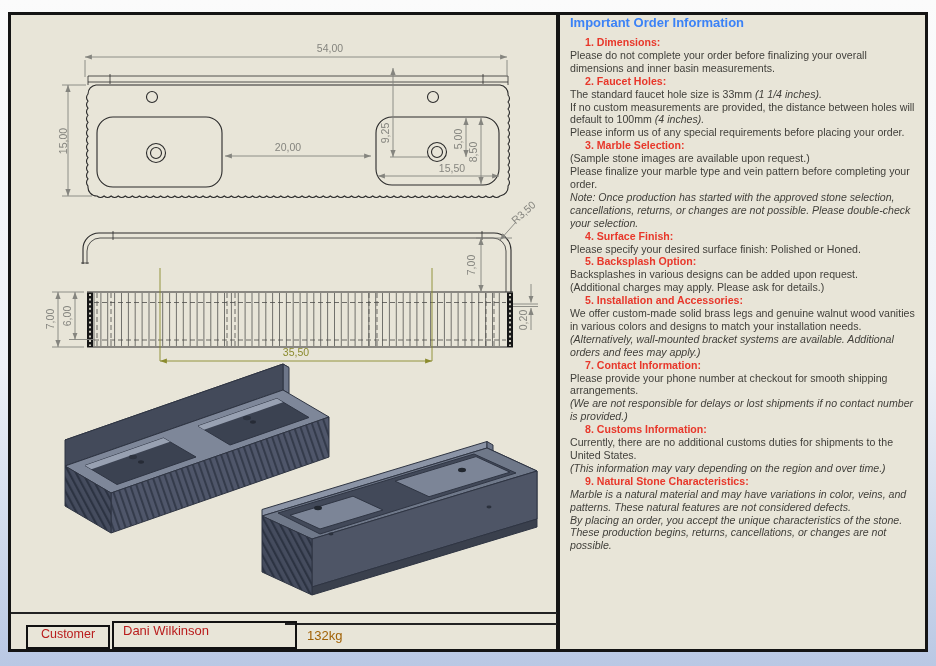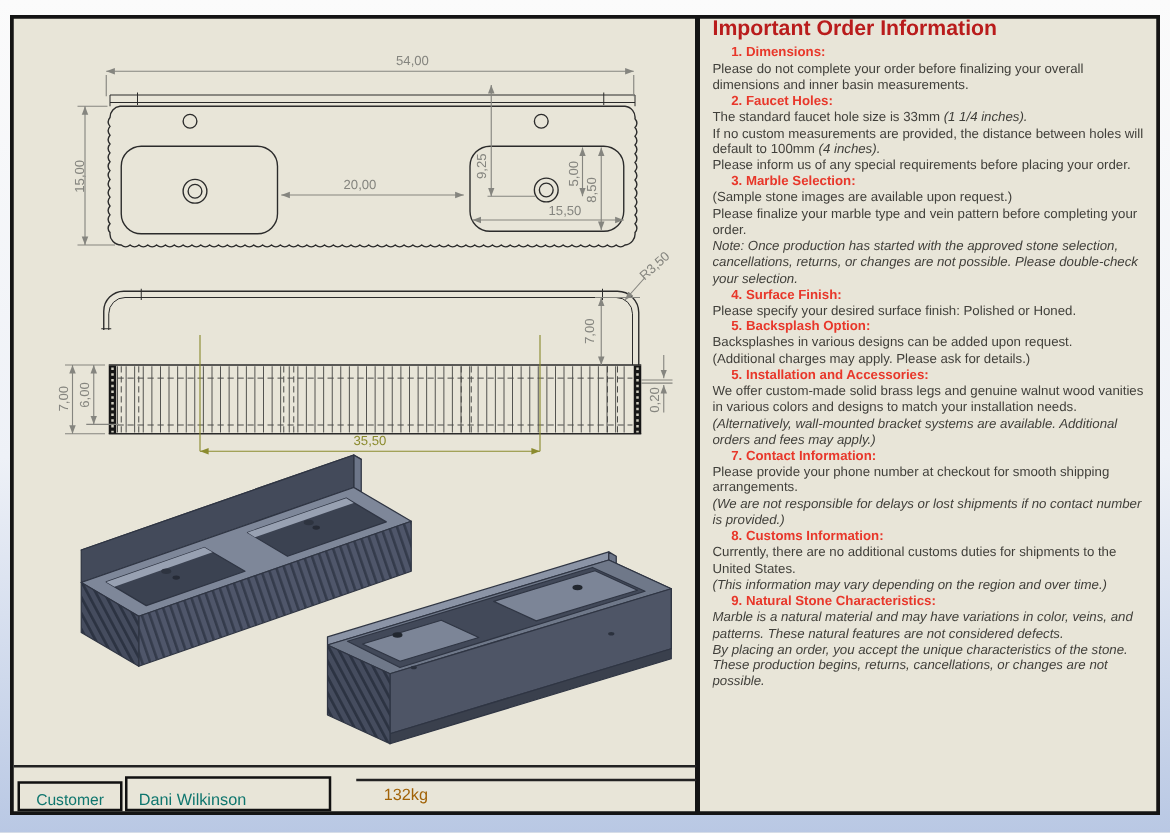--- a/index.html
+++ b/index.html
@@ -20,32 +20,32 @@
   .dimln{stroke:#85857f;stroke-width:0.9;fill:none;}
   .dimlo{stroke:#8b8b2e;stroke-width:0.9;fill:none;}
   .dim{font-family:"Liberation Sans",sans-serif;font-size:10.5px;fill:#85857f;}
   .dimo{font-family:"Liberation Sans",sans-serif;font-size:10.5px;fill:#8b8b2e;}
   .iso{stroke:#2f3543;stroke-width:1;stroke-linejoin:round;}
   
   .info{
     position:absolute;left:570px;top:13px;width:348px;height:637px;overflow:hidden;
     color:#403f3a;font-size:10.6px;line-height:12.9px;
   }
-  .info-title{font-size:17px;line-height:20px;font-weight:bold;color:#b91c1c;margin:0 0 3px 0;}
+  .info-title{font-size:13px;line-height:20px;font-weight:bold;color:#3b82f6;margin:0 0 3px 0;}
   .sec-h{color:#e8372a;font-weight:bold;padding-left:3px;margin-left:12px;}
   .sec-p{margin:0;}
   .it{font-style:italic;}
   
   .tb-line{position:absolute;background:#222;}
   .tb-box{
     position:absolute;box-sizing:border-box;border:2.5px solid #111;
-    display:flex;align-items:flex-end;color:#0f766e;background:transparent;
+    display:flex;align-items:flex-start;color:#b91c1c;background:transparent;margin-left:12px;
   }
   .tb-customer{left:14px;top:625px;width:84px;height:24px;justify-content:center;font-size:12.5px;}
-  .tb-name{left:100px;top:621px;width:165px;height:28px;padding-left:9px;font-size:13px;}
+  .tb-name{left:100px;top:621px;width:185px;height:28px;padding-left:9px;font-size:13px;}
   .tb-weight{position:absolute;left:307px;top:628px;font-size:13px;color:#a16207;}
 </style>
 </head>
 <body>
 
 <div class="sheet"></div>
 
 <svg width="936" height="666" viewBox="0 0 936 666">
   <defs>
     <marker id="arg" viewBox="0 0 10 10" refX="9" refY="5" markerWidth="8.5" markerHeight="8.5" orient="auto-start-reverse">

